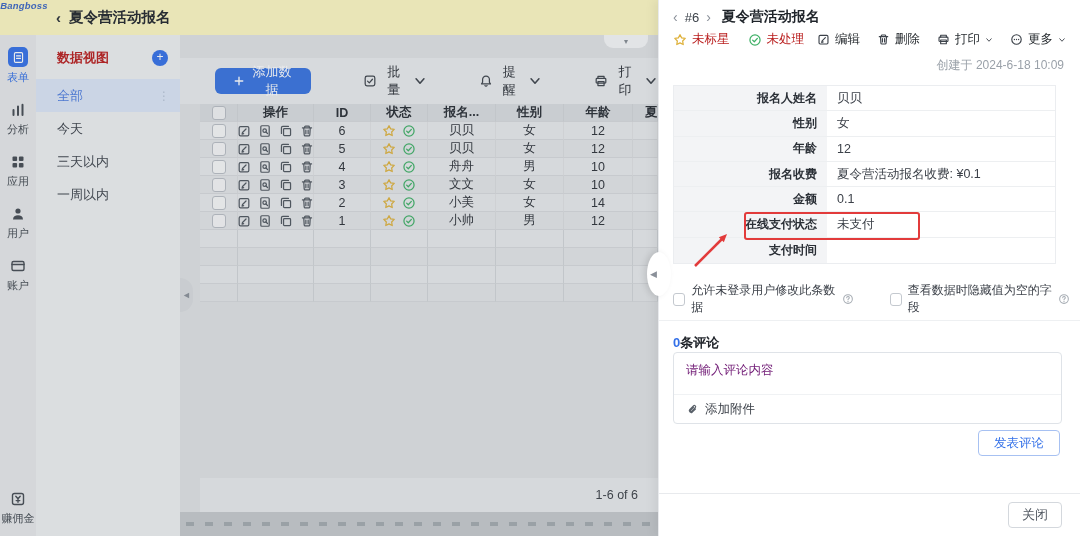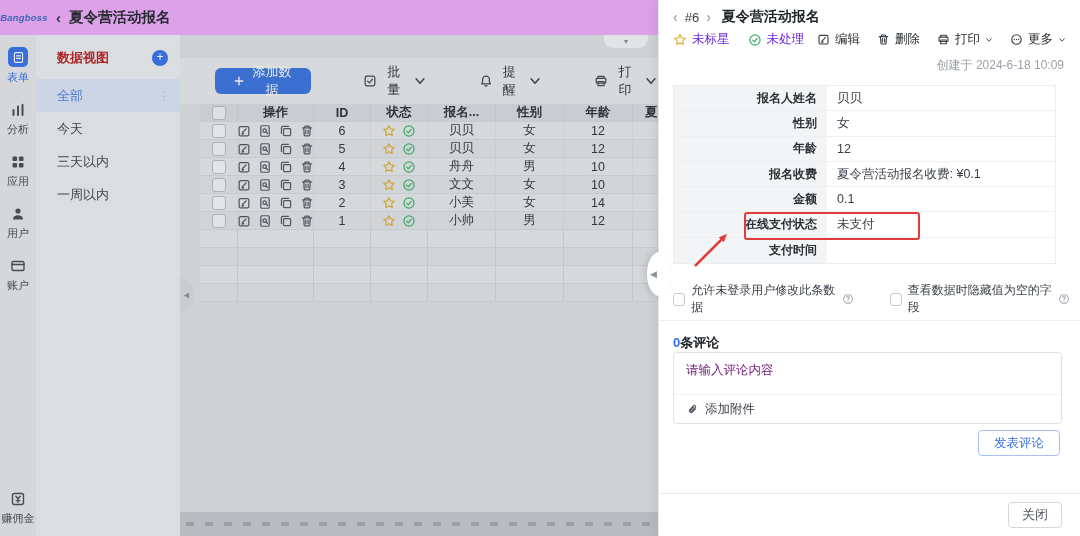--- a/index.html
+++ b/index.html
@@ -6,21 +6,21 @@
   html,body { width:1080px; height:536px; overflow:hidden; }
   body { font-family:"Liberation Sans","DejaVu Sans",sans-serif; font-size:13px; color:#2a2f36; background:#e1e3e5; position:relative; }
   svg { display:block; }
   .ic { display:inline-flex; align-items:center; justify-content:center; }
 
   
   #left-region { position:absolute; left:0; top:0; width:658px; height:536px; background:#e1e3e5; overflow:hidden; }
   #dim-overlay { position:absolute; inset:0; background:rgba(96,101,108,0.13); pointer-events:none; z-index:40; }
 
   
-  #top-header { position:absolute; left:0; top:0; width:658px; height:35px; background:#f0abfc; display:flex; align-items:center; }
+  #top-header { position:absolute; left:0; top:0; width:658px; height:35px; background:#fef9c3; display:flex; }
   #logo { width:48px; text-align:center; font-size:9.5px; font-weight:bold; font-style:italic; color:#3b66c4; letter-spacing:.2px; }
   #page-title-row { display:flex; align-items:center; gap:8px; margin-left:8px; }
   #back-chevron { color:#2a2f36; font-size:15px; font-weight:bold; cursor:pointer; }
   #page-title { font-size:14.5px; font-weight:bold; color:#21252b; }
 
   
   #icon-rail { position:absolute; left:0; top:35px; width:36px; height:501px; background:#e7e9eb; display:flex; flex-direction:column; align-items:center; padding-top:12px; }
   .rail-item { display:flex; flex-direction:column; align-items:center; gap:3px; margin-bottom:16px; cursor:pointer; }
   .rail-item .ric { width:18px; height:18px; color:#444a52; }
   .rail-item .ric svg { width:16px; height:16px; }
@@ -77,21 +77,21 @@
      background:repeating-linear-gradient(90deg,#a4aaaf 0 8px,transparent 8px 19px); }
 
   
   #detail { position:absolute; left:658px; top:0; width:422px; height:536px; background:#fff; border-left:1px solid #e8eaed; box-shadow:-4px 0 10px rgba(0,0,0,0.06); z-index:50; }
   #panel-handle { position:absolute; left:-12px; top:252px; width:24px; height:44px; background:#fff; border-radius:50%; box-shadow:-3px 0 6px rgba(0,0,0,0.10); display:flex; align-items:center; padding-left:3px; color:#8a9099; font-size:9px; cursor:pointer; }
   #d-nav { position:absolute; left:14px; top:8px; display:flex; align-items:center; gap:7px; }
   .nav-chev { color:#8a9099; font-size:14px; cursor:pointer; }
   #d-record { font-size:13px; color:#3c424a; }
   #d-title { font-size:14px; font-weight:bold; color:#1f242a; margin-left:4px; }
   #d-flags { position:absolute; left:14px; top:31px; display:flex; align-items:center; gap:18px; }
-  .flag { display:flex; align-items:center; gap:5px; cursor:pointer; font-size:12.5px; color:#6d28d9; }
+  .flag { display:flex; align-items:center; gap:5px; cursor:pointer; font-size:12.5px; color:#b91c1c; }
   .flag .ic svg { width:14px; height:14px; }
   .flag .star { color:#dfb23c; } .flag .chk { color:#3db065; }
   #d-actions { position:absolute; right:14px; top:31px; display:flex; align-items:center; gap:17px; }
   .act { display:flex; align-items:center; gap:5px; cursor:pointer; font-size:12.5px; color:#2a2f33; }
   .act .ic { color:#3c424a; } .act .ic svg { width:13px; height:13px; }
   .act .tb-caret svg { width:8px; height:8px; }
   #d-created { position:absolute; right:16px; top:57px; font-size:12px; color:#9aa1a9; }
 
   #fields { position:absolute; left:14px; top:85px; width:383px; border:1px solid #ebedf0; }
   .f-row { display:flex; height:25.3px; border-bottom:1px solid #edeff1; }
@@ -646,20 +646,23 @@
             <div class="td"></div>
             <div class="td"></div>
             <div class="td"></div>
             <div class="td"></div>
             <div class="td"></div>
             <div class="td"></div>
           </div>
         </div>
     </div>
 
+    <div id="pagination">
+      <span>1-6 of 6</span>
+    </div>
     <div id="hscroll">
         <div class="dashes"></div>
       </div>
   </div>
 
   <div id="dim-overlay"></div>
 </div>
 
 <div id="detail">
   <div id="panel-handle">◀</div>

